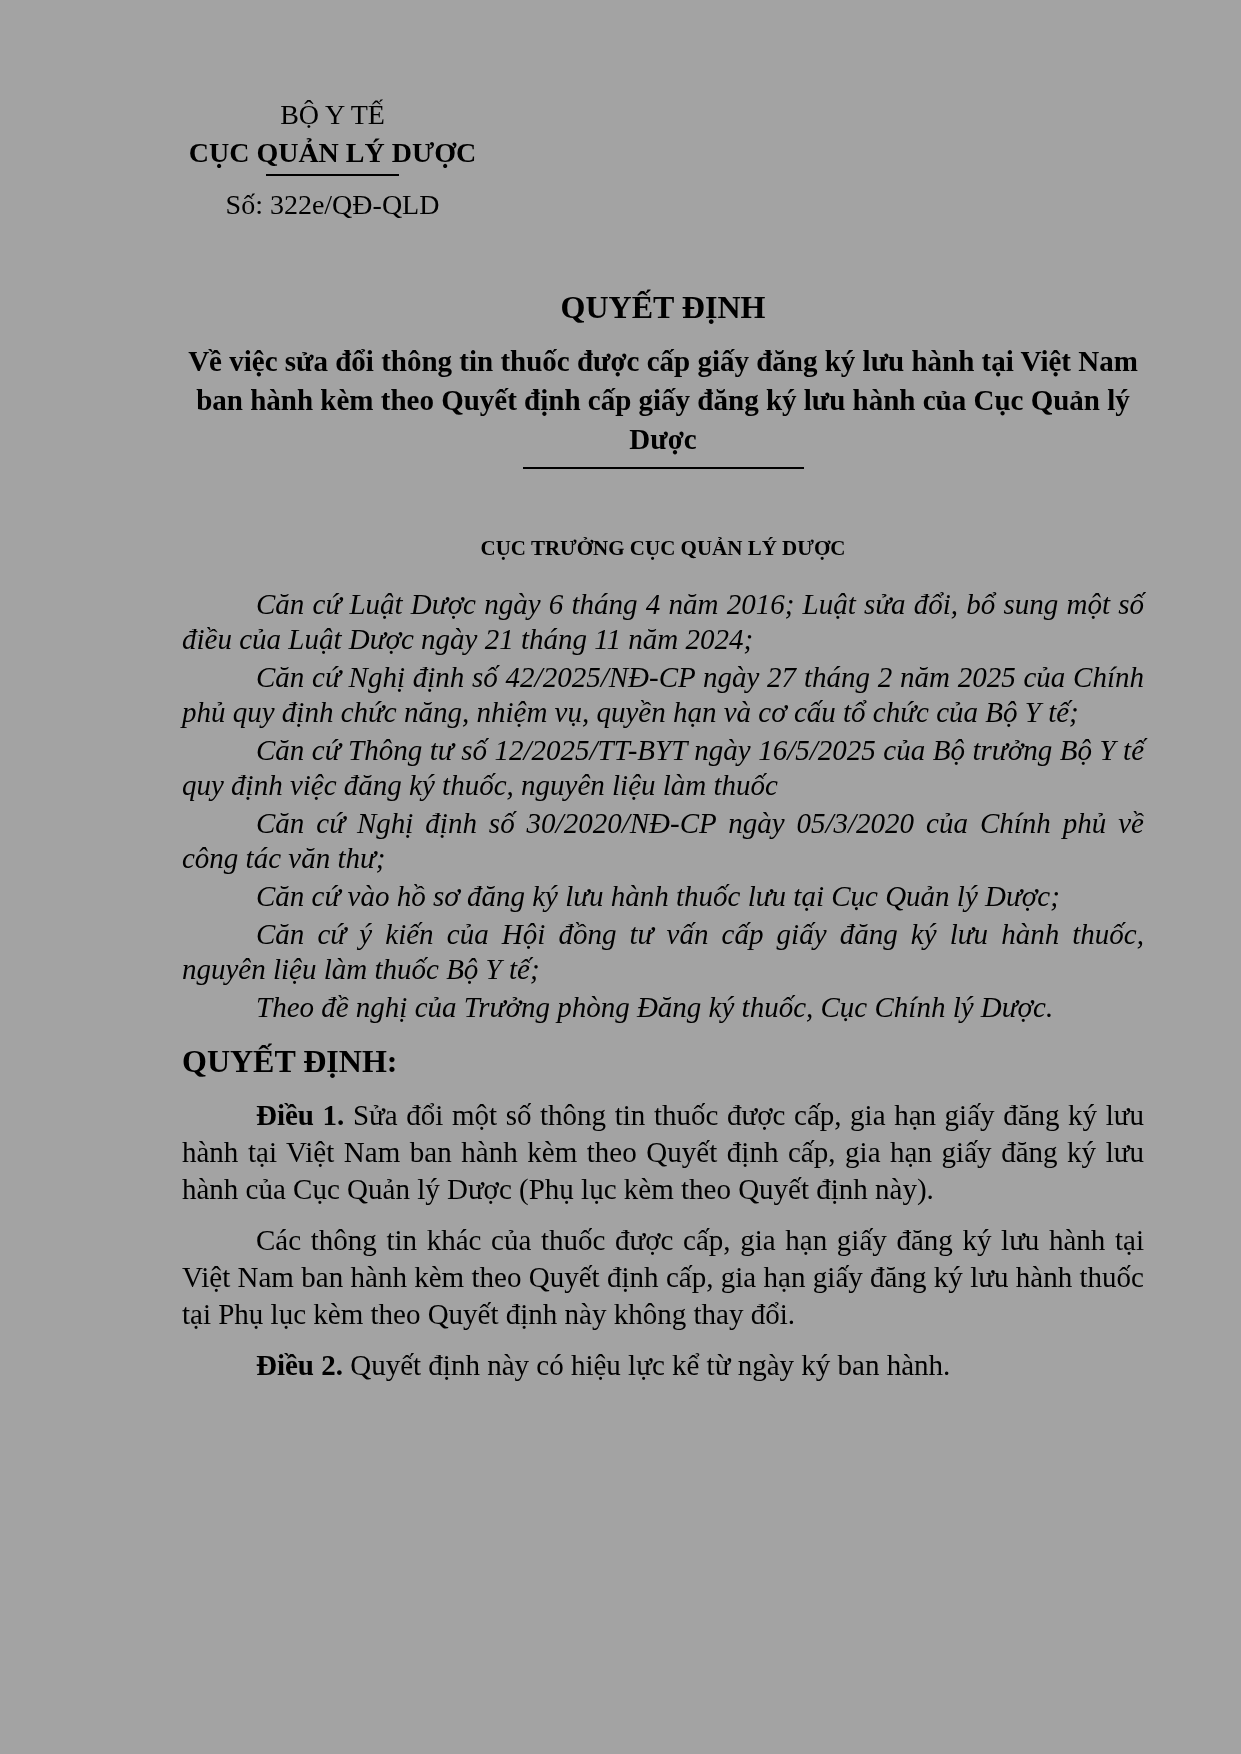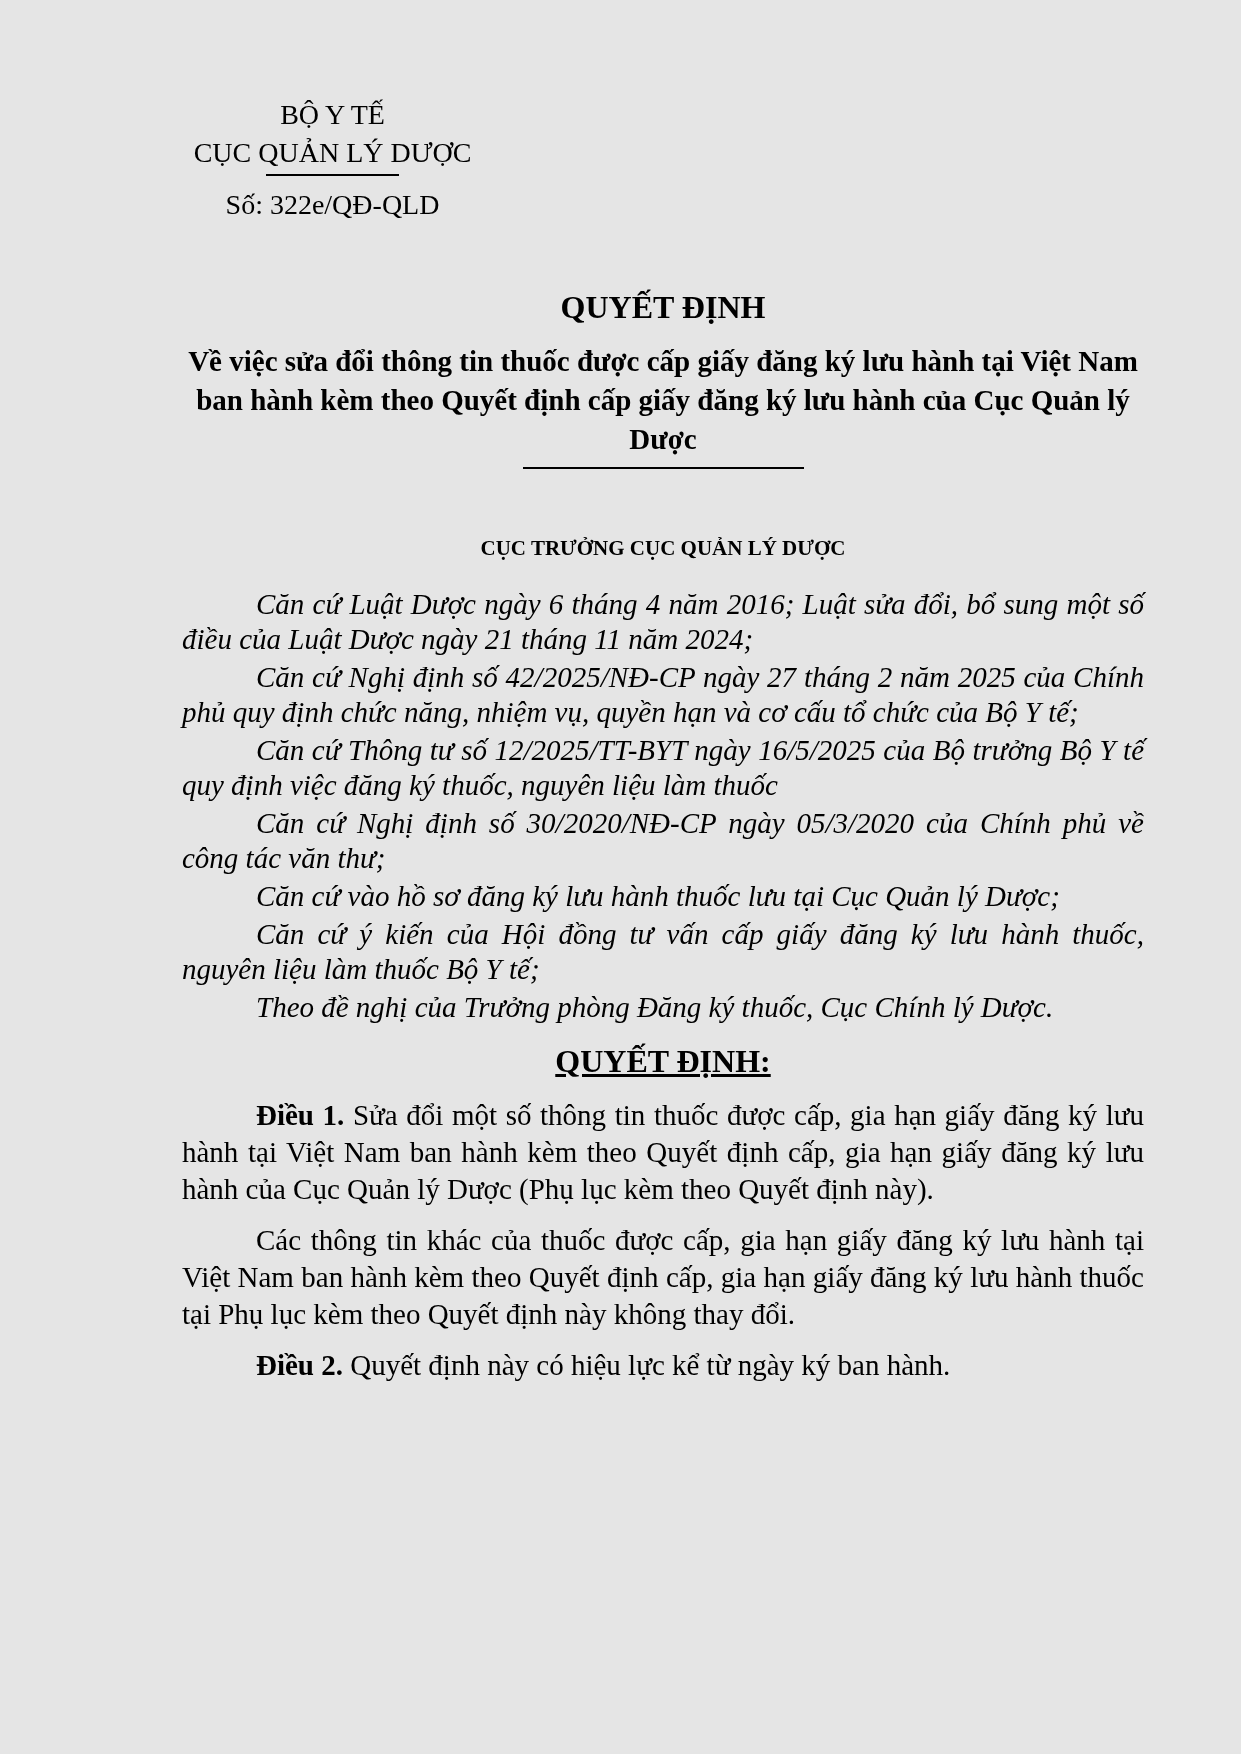--- a/index.html
+++ b/index.html
@@ -6,30 +6,30 @@
   html, body { background: #ffffff; }
   body {
     font-family: "Liberation Serif", "DejaVu Serif", serif;
     color: #000000;
   }
   .page {
     position: relative;
     width: 1241px;
     height: 1754px;
     margin: 0 auto;
-    background: #e5e5e5;
+    background: #a3a3a3;
     padding: 98px 97px 0 182px; 
   }
 
   
   .header { display: flex; align-items: flex-start; margin-left: -22px; }
   .header-left  { width: 345px; text-align: center; }
   .header-right { width: 585px; margin-left: 42px; text-align: center; }
   .hl-ministry { font-size: 28px; line-height: 34px; }
-  .hl-agency   { font-size: 28px; line-height: 34px; font-weight: normal; margin-top: 4px; }
+  .hl-agency   { font-size: 28px; line-height: 34px; font-weight: bold; margin-top: 4px; }
   .rule { border-top: 2px solid #000; }
   .rule-agency { width: 133px; margin: 4px auto 0 auto; }
   .hl-number   { font-size: 28px; line-height: 34px; margin-top: 12px; }
   .hr-country  { font-size: 27px; line-height: 34px; font-weight: bold; }
   .hr-motto    { font-size: 29px; line-height: 34px; font-weight: bold; margin-top: 6px; }
   .rule-motto  { width: 286px; margin: 4px auto 0 auto; }
   .hr-date     { font-size: 28px; line-height: 34px; font-style: italic; margin-top: 10px; }
 
   
   .title-block { text-align: center; margin-top: 66px; }
@@ -49,22 +49,22 @@
   
   .preamble { margin-top: 20px; }
   .preamble p {
     font-size: 29px; font-style: italic; line-height: 35px;
     text-align: justify; text-indent: 74px;
     margin-bottom: 3px;
   }
 
   
   .decision-heading {
-    text-align: center; font-size: 32px; font-weight: bold;
-    margin-top: 16px; line-height: 40px; text-decoration: underline;
+    font-size: 32px; font-weight: bold;
+    margin-top: 16px; line-height: 40px;
   }
 
   
   .articles { margin-top: 16px; }
   .articles p {
     font-size: 29px; line-height: 37px;
     text-align: justify; text-indent: 74px;
     margin-bottom: 14px;
   }
   .article-label { font-weight: bold; }

